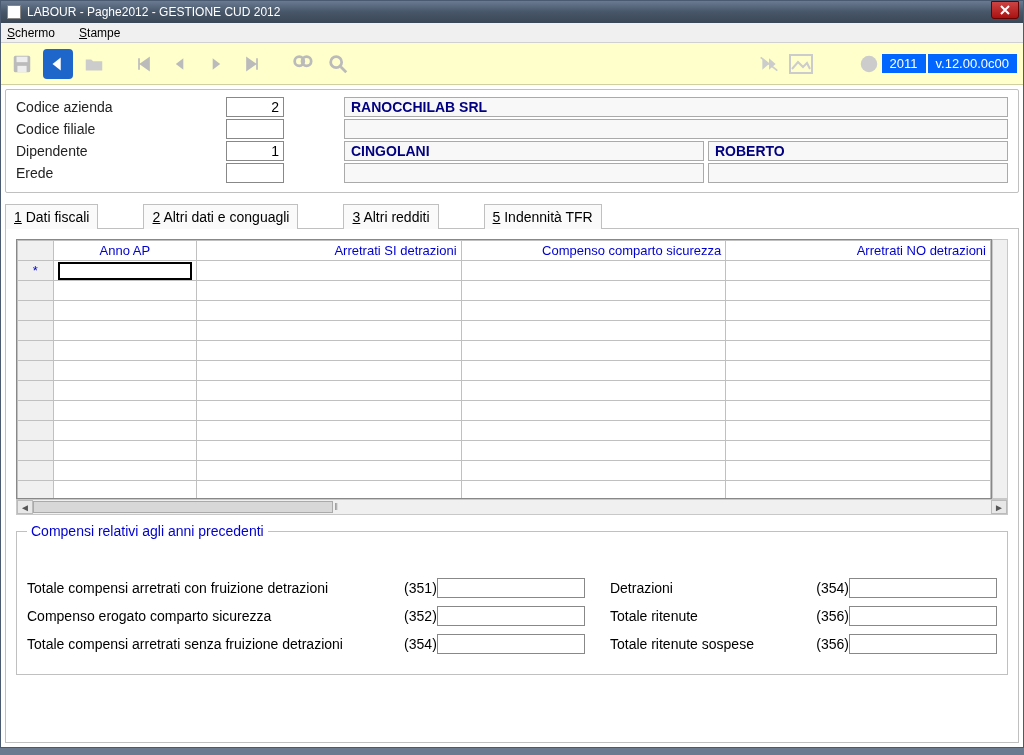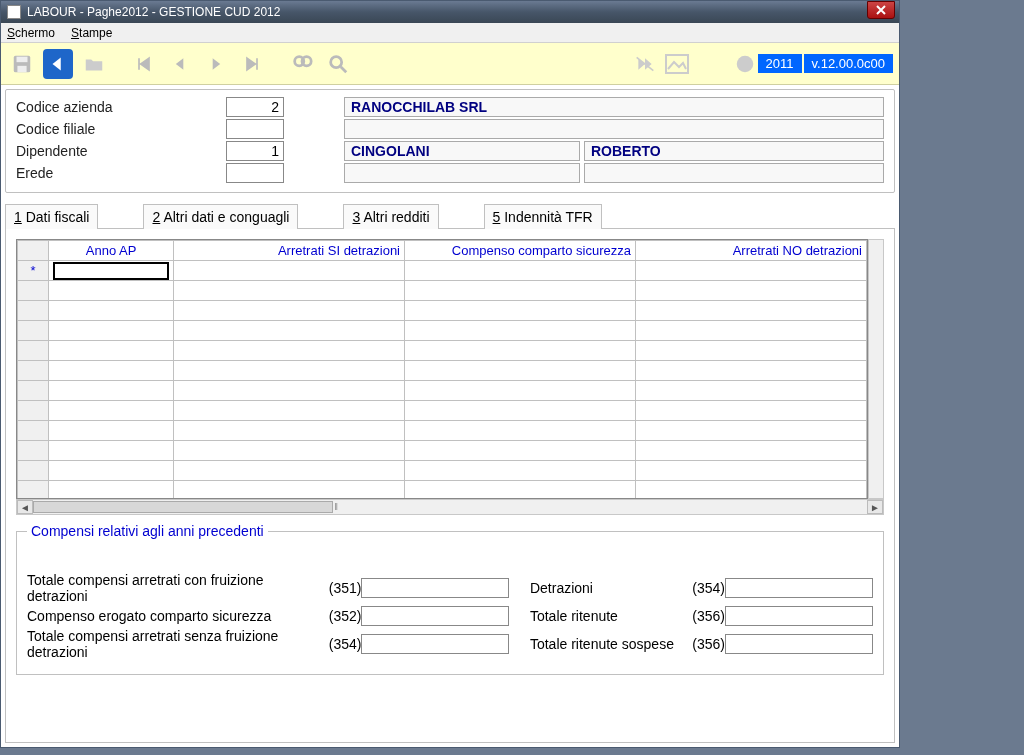--- a/index.html
+++ b/index.html
@@ -5,21 +5,21 @@
   * { box-sizing: border-box; margin: 0; padding: 0; }
   body {
     font-family: "Segoe UI", Tahoma, Arial, sans-serif;
     font-size: 13px;
     background: #6b7a8f;
     width: 1024px;
     height: 755px;
     overflow: hidden;
   }
   .window {
-    width: 900px;
+    width: 1024px;
     height: 748px;
     background: #a16207;
     border: 1px solid #4a5a70;
     display: flex;
     flex-direction: column;
     justify-content: center;
   }
   .titlebar {
     height: 22px;
     background: linear-gradient(#6a7a92, #475669, #3a4755);
@@ -41,21 +41,21 @@
     color: #fff; font-weight: bold; font-size: 11px;
   }
   .menubar {
     height: 20px;
     background: #f0f0f0;
     border-bottom: 1px solid #d0d0d0;
     display: flex;
     align-items: center;
     font-size: 12px;
     padding-left: 6px;
-    gap: 16px;
+    gap: 24px;
   }
   .menubar span u { text-decoration: underline; }
   .toolbar {
     height: 42px;
     background: #ffffcc;
     border-bottom: 1px solid #d0d0a0;
     display: flex;
     align-items: center;
     padding: 4px 6px;
     gap: 6px;

